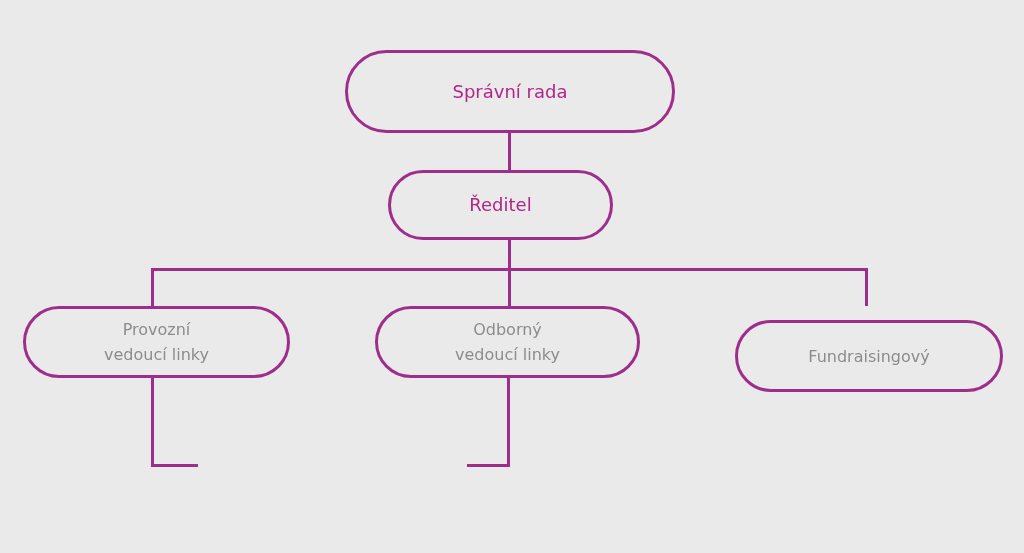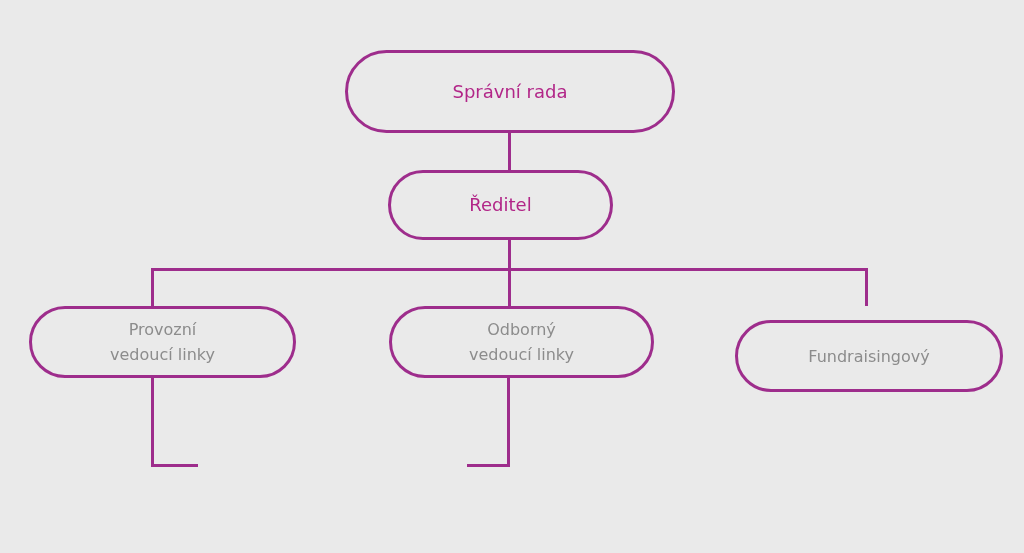--- a/index.html
+++ b/index.html
@@ -43,22 +43,22 @@
   }
   .line {
     position: absolute;
     background: var(--accent);
     z-index: 1;
   }
 
   
   #n-spravni   { left: 345px; top: 50px;  width: 330px; height: 83px; border-radius: 42px; }
   #n-reditel   { left: 388px; top: 170px; width: 225px; height: 70px; border-radius: 35px; }
-  #n-provozni  { left: 29px;  top: 306px; width: 267px; height: 72px; border-radius: 36px; }
-  #n-odborny   { left: 389px; top: 306px; width: 265px; height: 72px; border-radius: 36px; }
+  #n-provozni  { left: 23px;  top: 306px; width: 267px; height: 72px; border-radius: 36px; }
+  #n-odborny   { left: 375px; top: 306px; width: 265px; height: 72px; border-radius: 36px; }
   #n-fundraising { left: 735px; top: 320px; width: 268px; height: 72px; border-radius: 36px; }
   #n-terapeuticky { left: 198px; top: 428px; width: 269px; height: 72px; border-radius: 36px; }
 
   
   #c-v-top    { left: 508px; top: 133px; width: 3px;  height: 39px; }
   #c-v-mid    { left: 508px; top: 240px; width: 3px;  height: 66px; }
   #c-h-main   { left: 151px; top: 268px; width: 717px; height: 3px; }
   #c-v-left   { left: 151px; top: 268px; width: 3px;  height: 38px; }
   #c-v-right  { left: 865px; top: 268px; width: 3px;  height: 38px; }
   #c-v-left2  { left: 151px; top: 378px; width: 3px;  height: 89px; }

